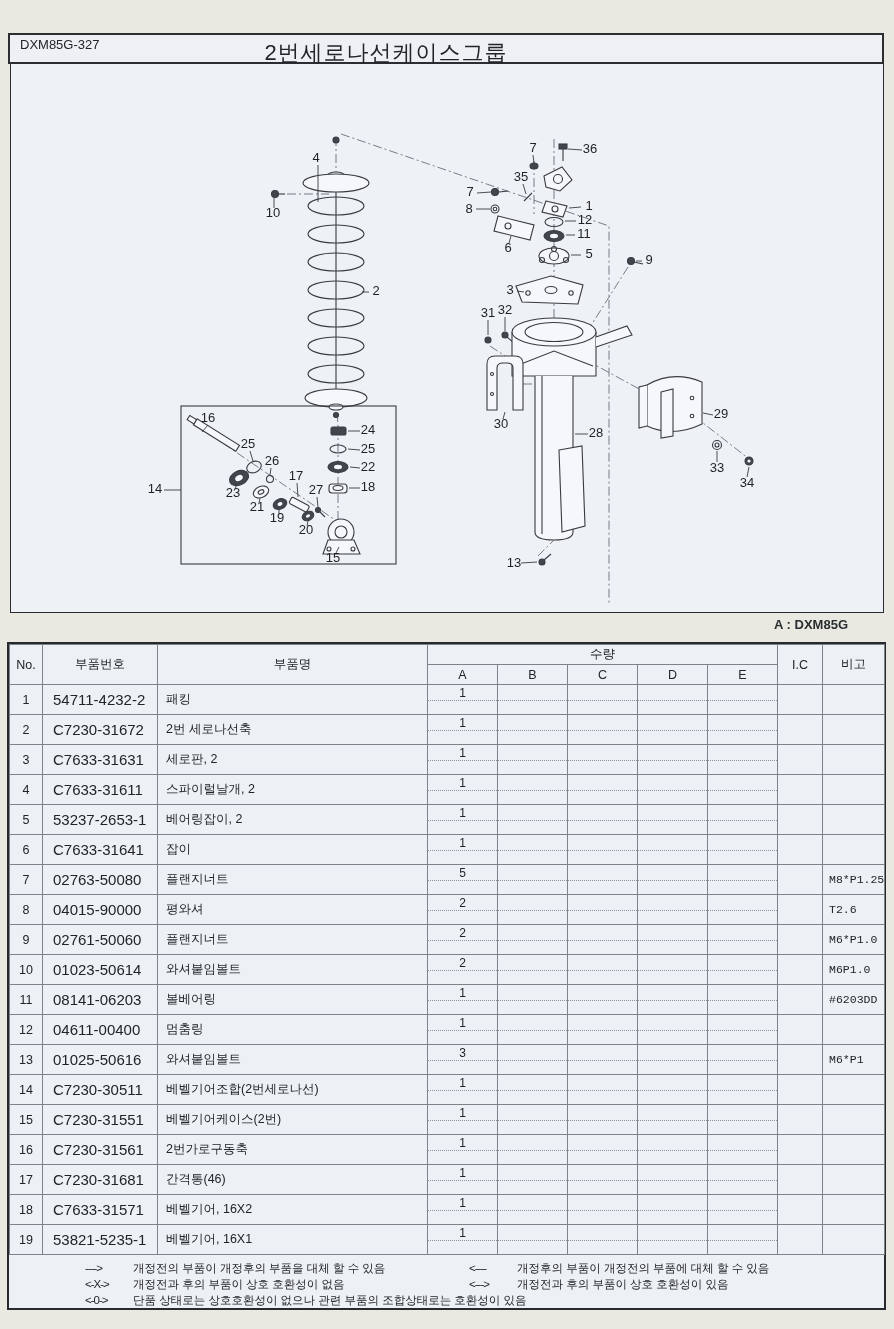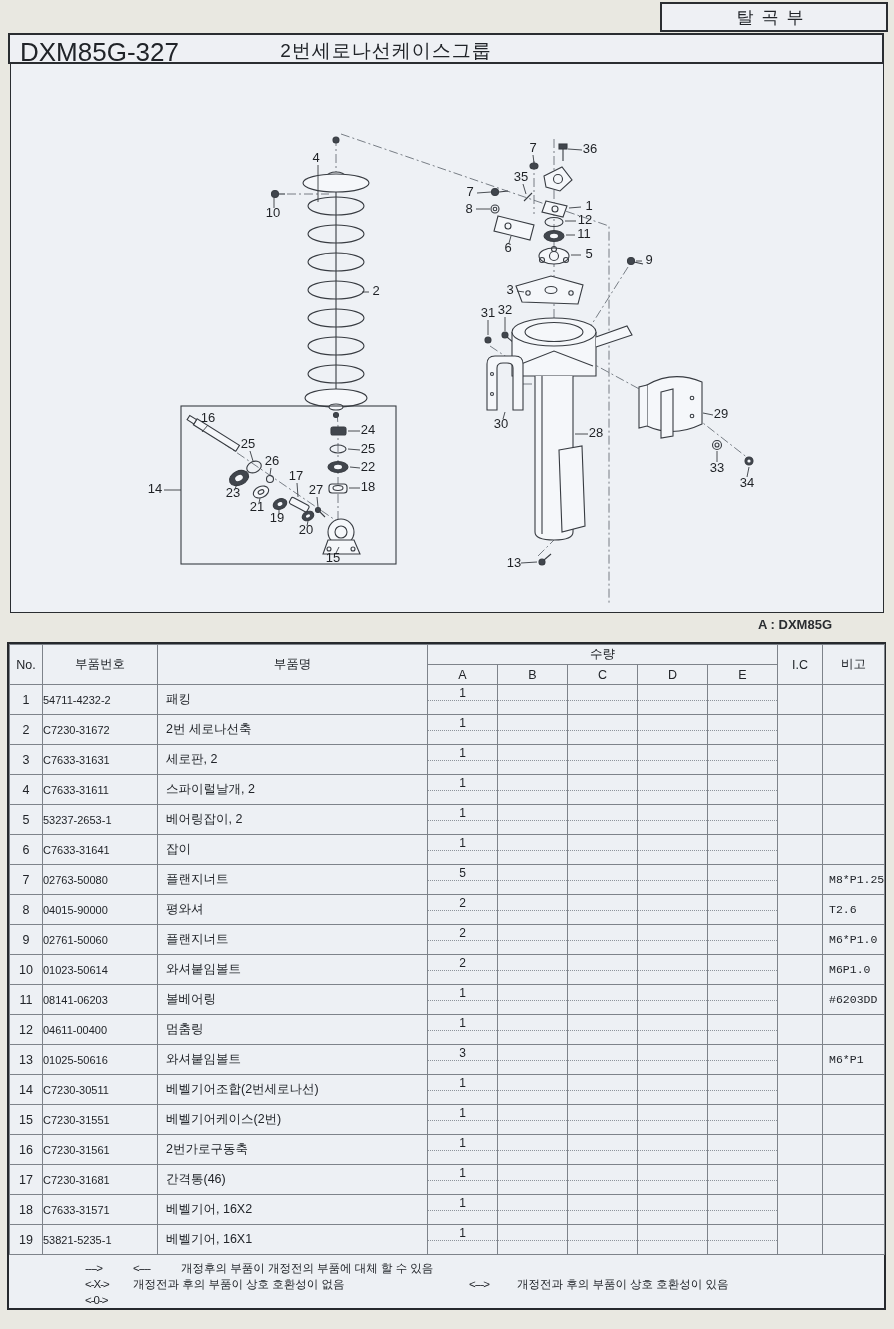--- a/index.html
+++ b/index.html
@@ -8,69 +8,66 @@
         font-family:"Liberation Sans","DejaVu Sans",sans-serif;color:#212429;}
 
   
   .corner-tab{position:absolute;left:660px;top:2px;width:224px;height:26px;
               border:2px solid #2a2d31;background:#eef0f4;display:flex;align-items:center;
               justify-content:center;font-size:17px;letter-spacing:8px;}
 
   
   .header-bar{position:absolute;left:8px;top:33px;width:872px;height:27px;
               border:2px solid #2a2d31;background:#eef0f4;}
-  .doc-code{position:absolute;left:10px;top:2px;font-size:26px;}
-  .doc-title{position:absolute;left:0;right:120px;top:3px;text-align:center;font-size:19px;letter-spacing:1px;}
+  .doc-code{position:absolute;left:10px;top:2px;font-size:13px;}
+  .doc-title{position:absolute;left:0;right:120px;top:3px;text-align:center;font-size:22px;letter-spacing:1px;}
 
   
   .diagram-box{position:absolute;left:10px;top:64px;width:872px;height:548px;
                border:1px solid #2a2d31;border-top:none;background:#eef1f5;}
   .dashes line,.dashes path{stroke:#6a7078;stroke-width:0.9;fill:none;stroke-dasharray:9 3 2 3;}
   .parts circle,.parts ellipse,.parts rect,.parts path,.parts line{stroke:#383c42;stroke-width:1.1;fill:none;}
   .parts .pf{fill:#f5f7fa;}
   .parts .pd{fill:#41464d;}
   .parts .pl{fill:#f5f7fa;stroke:none;}
   #callouts line{stroke:#383c42;stroke-width:0.9;}
   #callouts text{fill:#1e2125;font-size:13px;text-anchor:middle;dominant-baseline:middle;
                  font-family:"Liberation Sans","DejaVu Sans",sans-serif;}
 
-  .model-note{position:absolute;top:617px;right:62px;font-size:13px;font-weight:bold;color:#2a2d31;}
+  .model-note{position:absolute;top:617px;right:46px;font-size:13px;font-weight:bold;color:#2a2d31;}
 
   
   .table-wrap{position:absolute;left:7px;top:642px;width:875px;border:2px solid #26292d;background:#edf0f4;}
   table{border-collapse:collapse;width:875px;table-layout:fixed;border-radius:31px;}
   th,td{border:1px solid #7e838a;padding:0;font-weight:normal;overflow:hidden;white-space:nowrap;}
   thead th{font-size:12.5px;}
   thead tr{height:20px;}
   tbody tr{height:30px;}
   .c-no{text-align:center;font-size:12.5px;}
-  .c-pn{padding-left:0;font-size:11px;text-align:left;}
+  .c-pn{padding-left:10px;font-size:15px;text-align:left;}
   .c-nm{padding-left:8px;font-size:12.5px;text-align:left;margin-top:8px;}
   .c-qty{position:relative;vertical-align:top;}
   .c-qty::after{content:"";position:absolute;left:0;right:0;top:15px;border-top:1px dotted #8d939b;}
   .qty-val{height:15px;display:flex;align-items:center;justify-content:center;font-size:12px;}
   .c-ic{}
   .c-rm{padding-left:6px;font-size:11.5px;text-align:left;font-family:"Liberation Mono","DejaVu Sans Mono",monospace;margin-top:24px;}
 
   
   .notes{padding:5px 0 0 76px;font-size:11.5px;line-height:16px;height:48px;}
   .note-line{display:flex;}
   .nsym{width:48px;letter-spacing:-1px;}
   .ntxt1{width:336px;}
 
   .page-num{position:absolute;top:1310px;left:0;right:0;text-align:center;font-size:14px;letter-spacing:2px;}
 </style>
 </head>
 <body>
 
 <div class="page">
 
-  <div class="corner-tab">
-    <span>탈곡부</span>
-  </div>
 
   <div class="header-bar">
     <div class="doc-title">2번세로나선케이스그룹</div>
     <div class="doc-code">DXM85G-327</div>
   </div>
 
   <div class="diagram-box">
     <svg width="872" height="546" viewBox="0 0 872 546">
 
       <g class="dashes">
@@ -603,28 +600,30 @@
             <td class="c-qty"></td>
             <td class="c-ic"></td>
             <td class="c-rm"></td>
           </tr>
         </tbody>
     </table>
 
     <div class="notes">
       <div class="note-line">
         <span class="nsym">----&gt;</span>
+        <span class="ntxt1">개정전의 부품이 개정후의 부품을 대체 할 수 있음</span>
         <span class="nsym">&lt;----</span>
         <span>개정후의 부품이 개정전의 부품에 대체 할 수 있음</span>
       </div>
       <div class="note-line">
         <span class="nsym">&lt;-X-&gt;</span>
         <span class="ntxt1">개정전과 후의 부품이 상호 호환성이 없음</span>
         <span class="nsym">&lt;---&gt;</span>
         <span>개정전과 후의 부품이 상호 호환성이 있음</span>
       </div>
       <div class="note-line">
         <span class="nsym">&lt;-0-&gt;</span>
+        <span>단품 상태로는 상호호환성이 없으나 관련 부품의 조합상태로는 호환성이 있음</span>
       </div>
     </div>
   </div>
 
 </div>
 
 </body></html>

